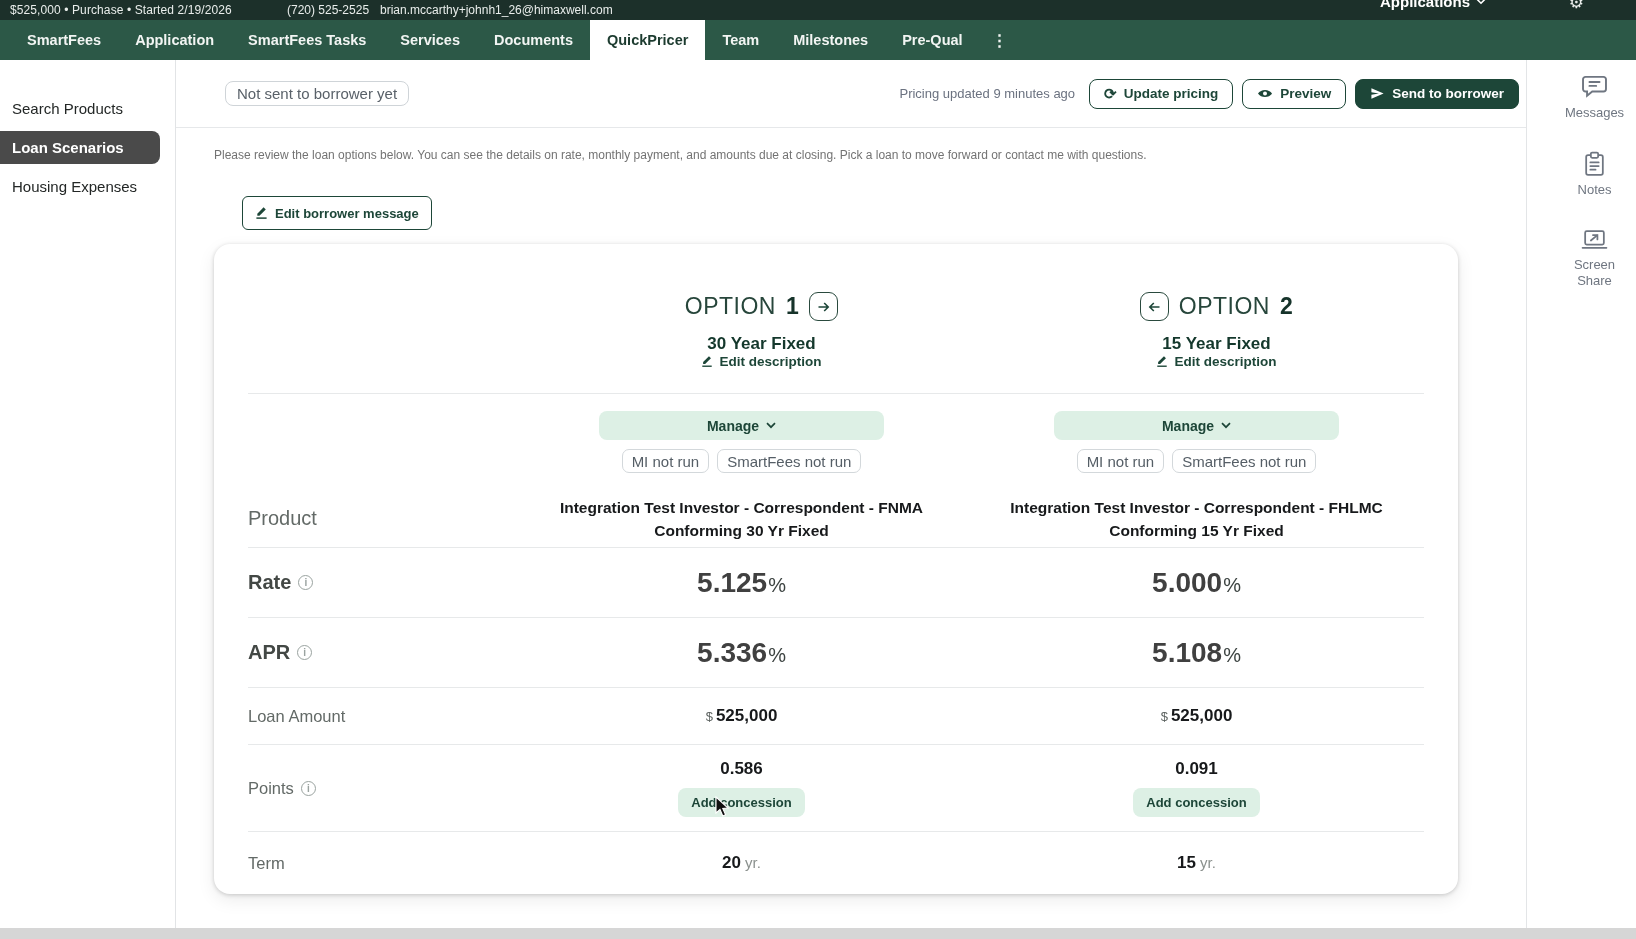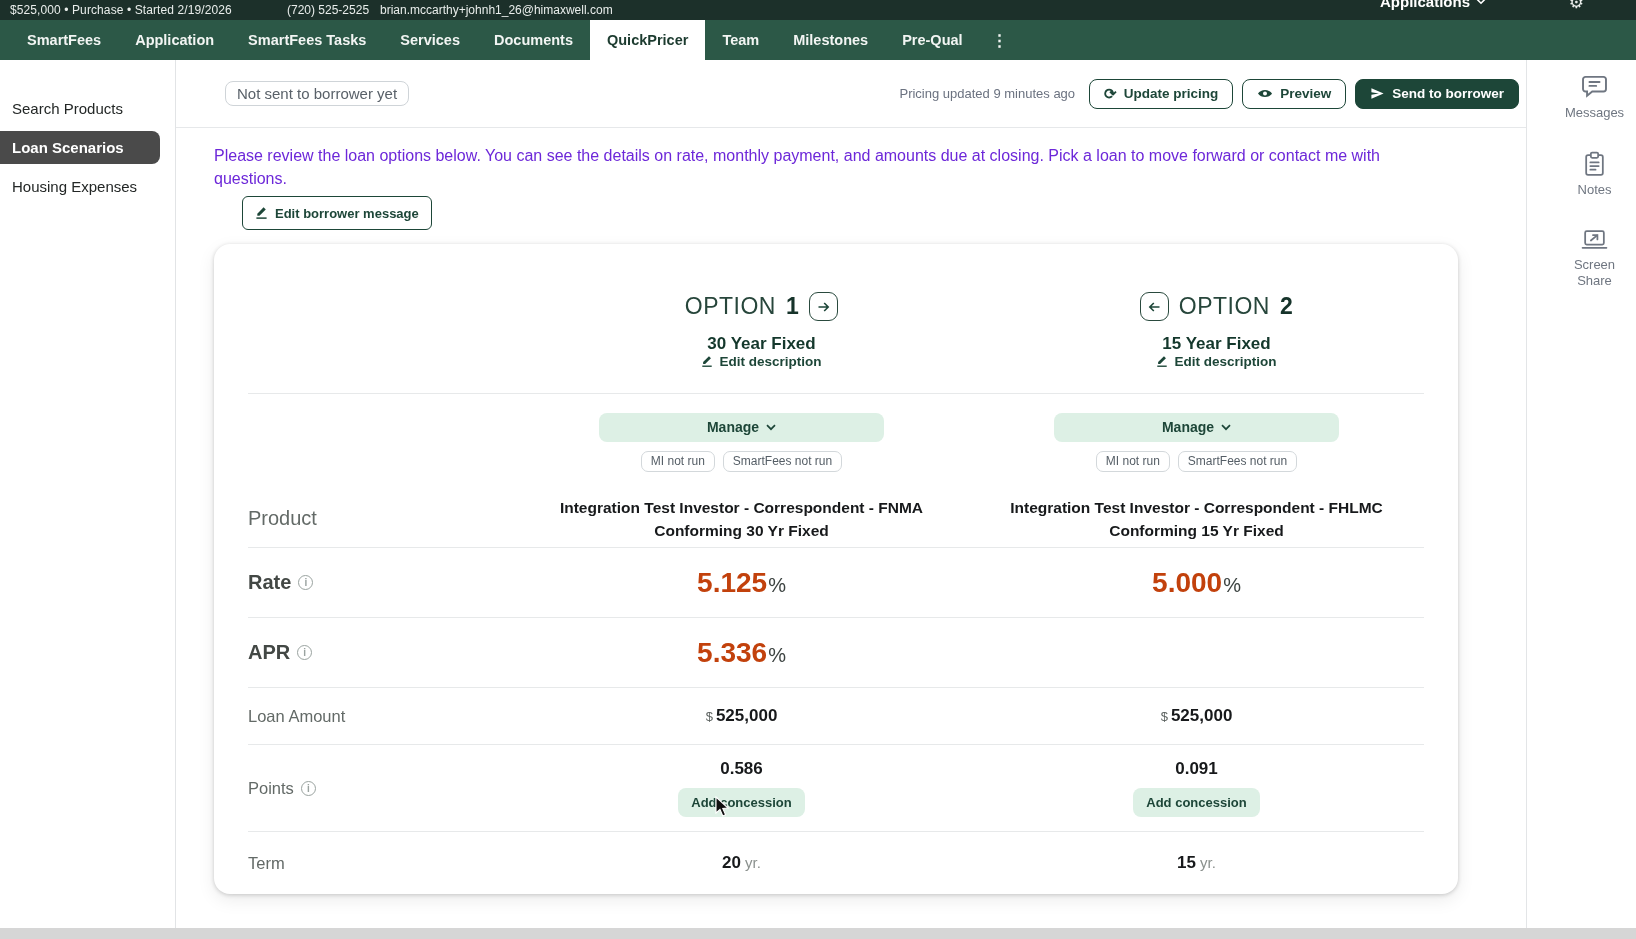--- a/index.html
+++ b/index.html
@@ -58,21 +58,21 @@
   .btn {
     display:inline-flex; align-items:center; gap:7px; height:30px; padding:0 14px;
     border-radius:8px; font-size:13.5px; font-weight:bold; cursor:pointer; white-space:nowrap;
     border:1.5px solid #1d4638; color:#1d4638; background:#fff;
   }
   .btn.solid { background:#1d4638; color:#fff; border-color:#1d4638; }
   .icn { display:inline-flex; align-items:center; }
   .refresh-glyph { font-size:15px; font-weight:bold; line-height:1; }
   
   .message-block { position:absolute; left:38px; top:84px; width:1192px;
-    font-size:16px; line-height:23px; color:#6d28d9; }
+    font-size:12px; line-height:23px; color:#737373; }
   .edit-msg-btn { position:absolute; left:38px; top:136px; height:34px; font-size:13px; padding:0 12px; border-radius:6px;margin-left:28px; }
   
   .card {
     position:absolute; left:38px; top:184px; width:1244px; height:650px;
     background:#fff; border-radius:16px;
     box-shadow:0 1px 4px rgba(0,0,0,.18), 0 6px 18px rgba(0,0,0,.08);
     padding:0 34px; overflow:hidden;
   }
   .crow { display:grid; grid-template-columns:266px 1fr 1fr; align-items:center; }
   .crow.bordered { border-top:1px solid #e7e9ea; }
@@ -99,33 +99,33 @@
   }
   .manage-btn {
     width:285px; height:29px; border-radius:8px; background:#ddf0e5; border:none;
     display:inline-flex; align-items:center; justify-content:center; gap:7px;
     font-size:14px; font-weight:bold; color:#1d4638; cursor:pointer;
     font-family:"Liberation Sans", sans-serif;
   }
   .badges { display:flex; gap:8px; margin-top:9px; }
   .mini-pill {
     border:1px solid #d3d8db; border-radius:7px; background:#fff;
-    font-size:12px; color:#555e66; padding:2.5px 9px; white-space:nowrap;
+    font-size:15px; color:#555e66; padding:2.5px 9px; white-space:nowrap;
   }
   .lbl { font-size:16.5px; color:#636a67; display:flex; align-items:center; gap:7px; }
   .lbl-lg { font-size:20px; }
   .lbl-bold { font-size:20px; font-weight:bold; color:#42
 4845; color:#434845; }
   .info-circle {
     width:15px; height:15px; border:1.3px solid #9aa3a0; border-radius:50%;
     display:inline-flex; align-items:center; justify-content:center;
     font-size:10px; color:#9aa3a0; font-weight:bold; cursor:pointer; flex:0 0 auto;
   }
   .product-val { font-size:15.5px; font-weight:bold; line-height:23px; max-width:410px; color:#17191b; }
-  .big-rate { font-size:28px; font-weight:bold; color:#c2410c; }
+  .big-rate { font-size:28px; font-weight:bold; color:#404040; }
   .pct { font-size:20px; font-weight:normal; color:#3c4341; margin-left:1px; }
   .money { font-size:17px; font-weight:bold; color:#17191b; }
   .dollar { font-size:13px; font-weight:normal; color:#5d6361; margin-right:3px; }
   .points-val { font-size:17px; font-weight:bold; color:#17191b; }
   .concession-btn {
     margin-top:9px; height:29px; padding:0 13px; border:none; border-radius:8px;
     background:#ddf0e5; color:#1d4638; font-size:13px; font-weight:bold; cursor:pointer;
     font-family:"Liberation Sans", sans-serif;
   }
   .term-val { font-size:17px; font-weight:bold; color:#17191b; }
@@ -319,20 +319,23 @@
     </div>
 
     <div class="crow bordered row-apr">
       <div class="lbl lbl-bold">
         <span>APR</span>
         <span class="info-circle">i</span>
       </div>
       <div class="ccol">
           <div><span class="big-rate">5.336</span><span class="pct">%</span></div>
         </div>
+      <div class="ccol">
+          <div><span class="big-rate">5.108</span><span class="pct">%</span></div>
+        </div>
     </div>
 
     <div class="crow bordered row-loan">
       <div class="lbl">Loan Amount</div>
       <div class="ccol">
           <div><span class="dollar">$</span><span class="money">525,000</span></div>
         </div>
       <div class="ccol">
           <div><span class="dollar">$</span><span class="money">525,000</span></div>
         </div>

